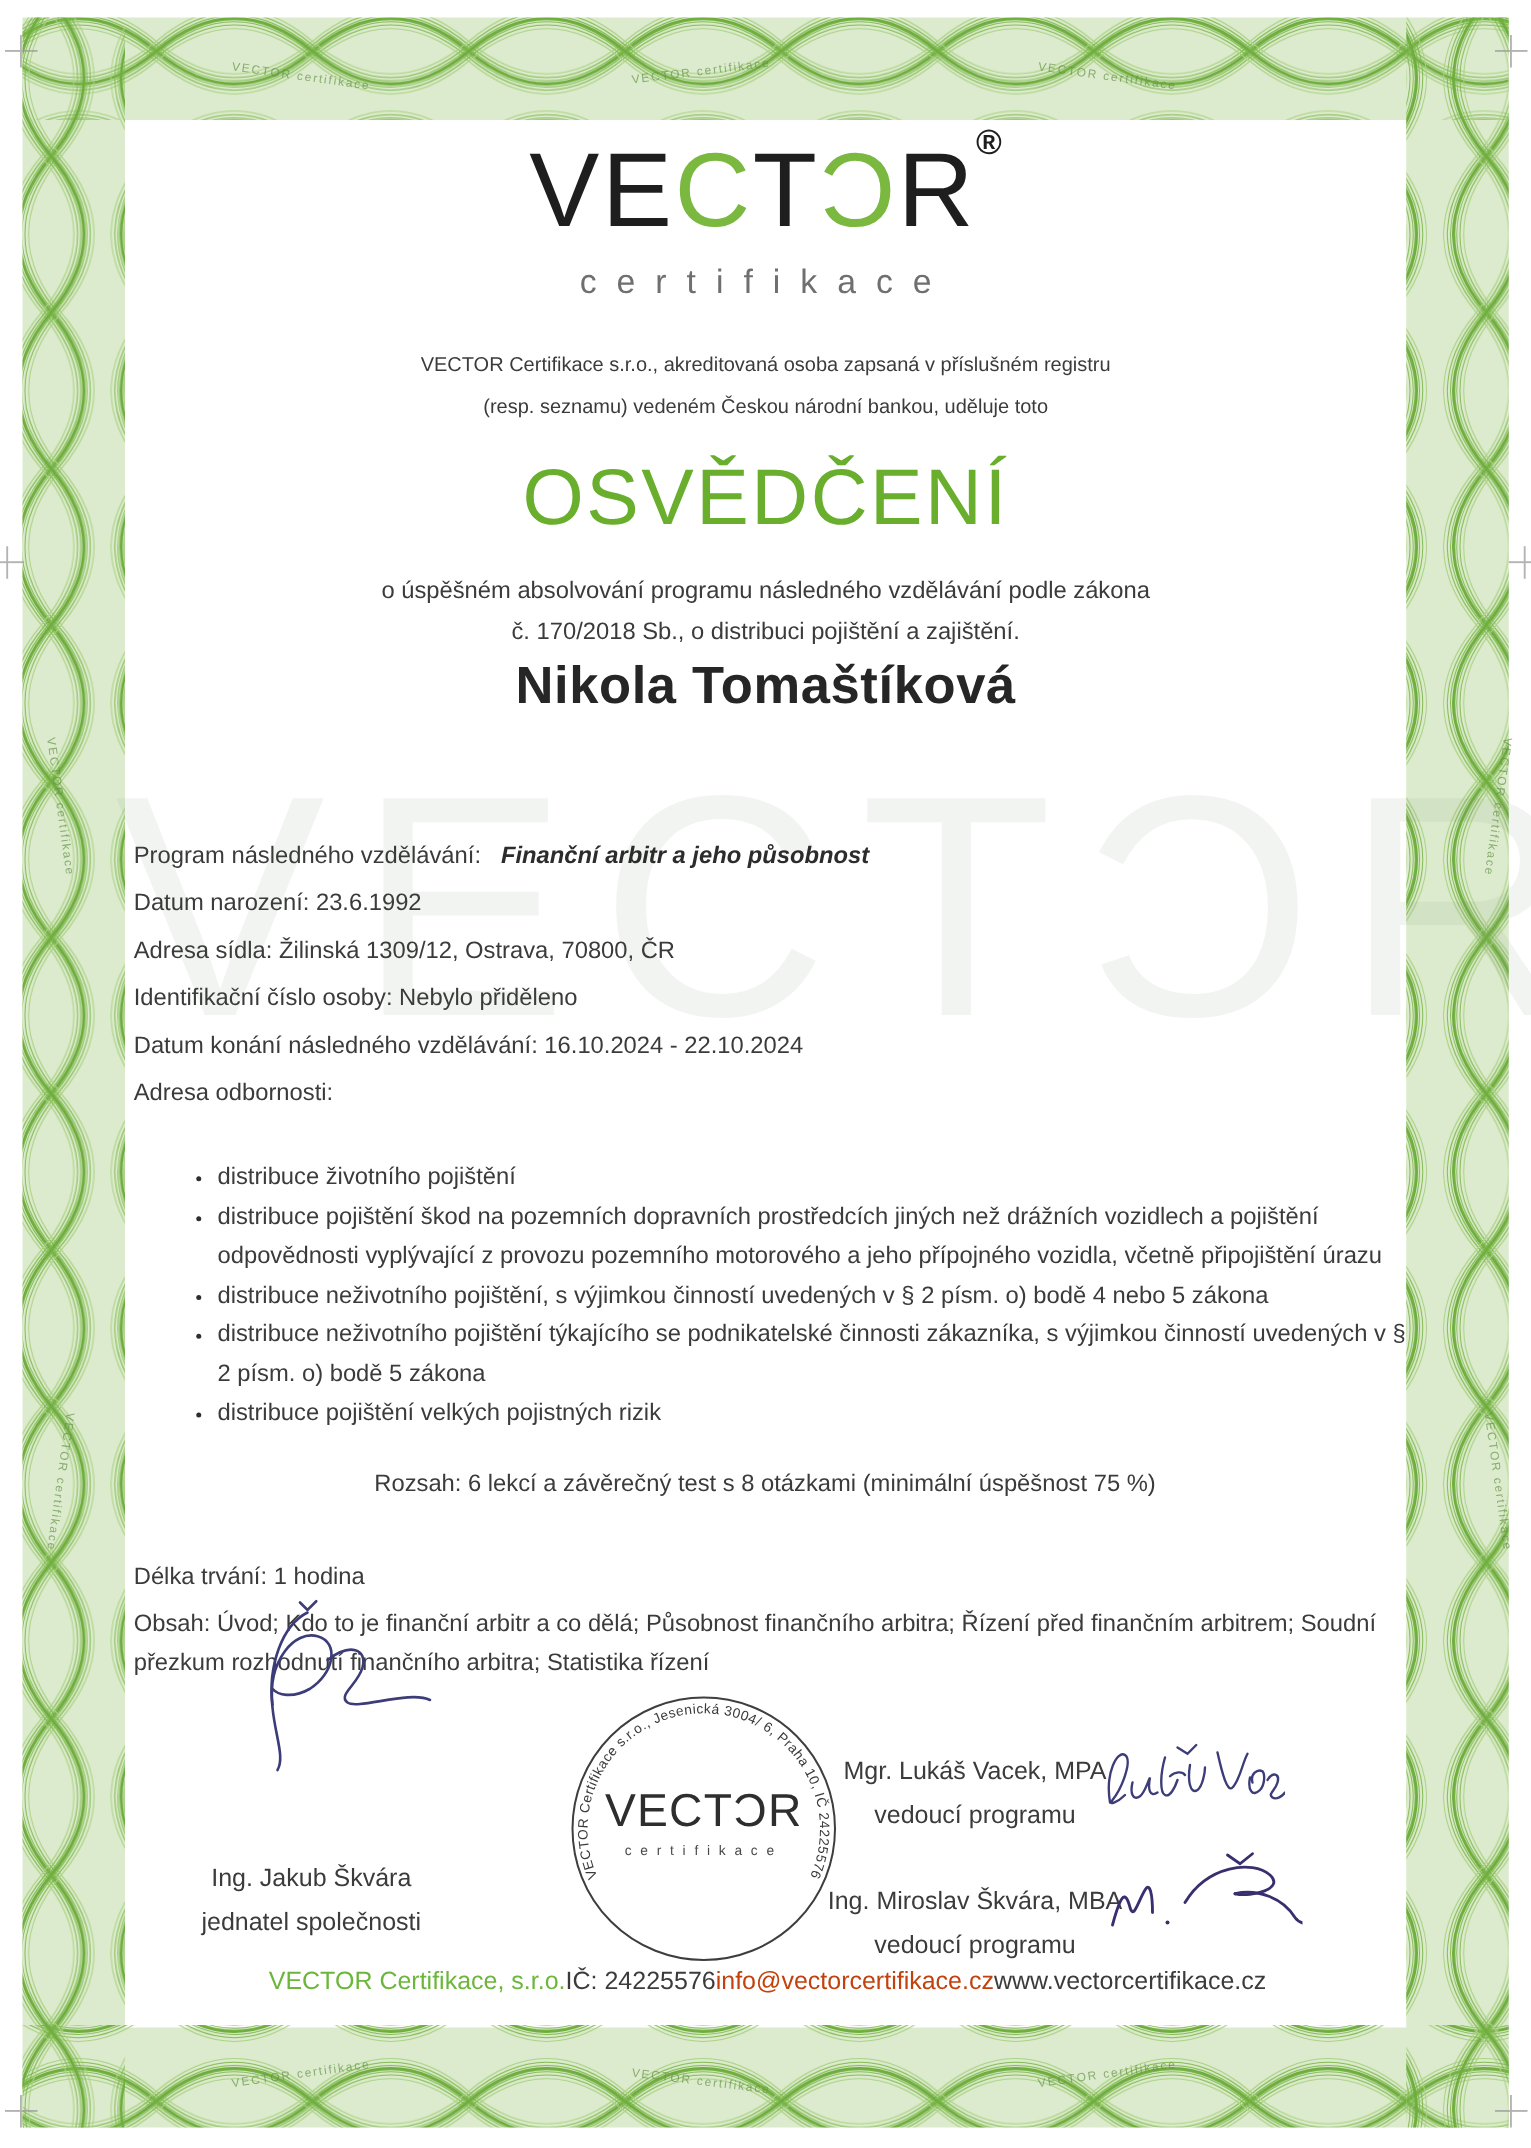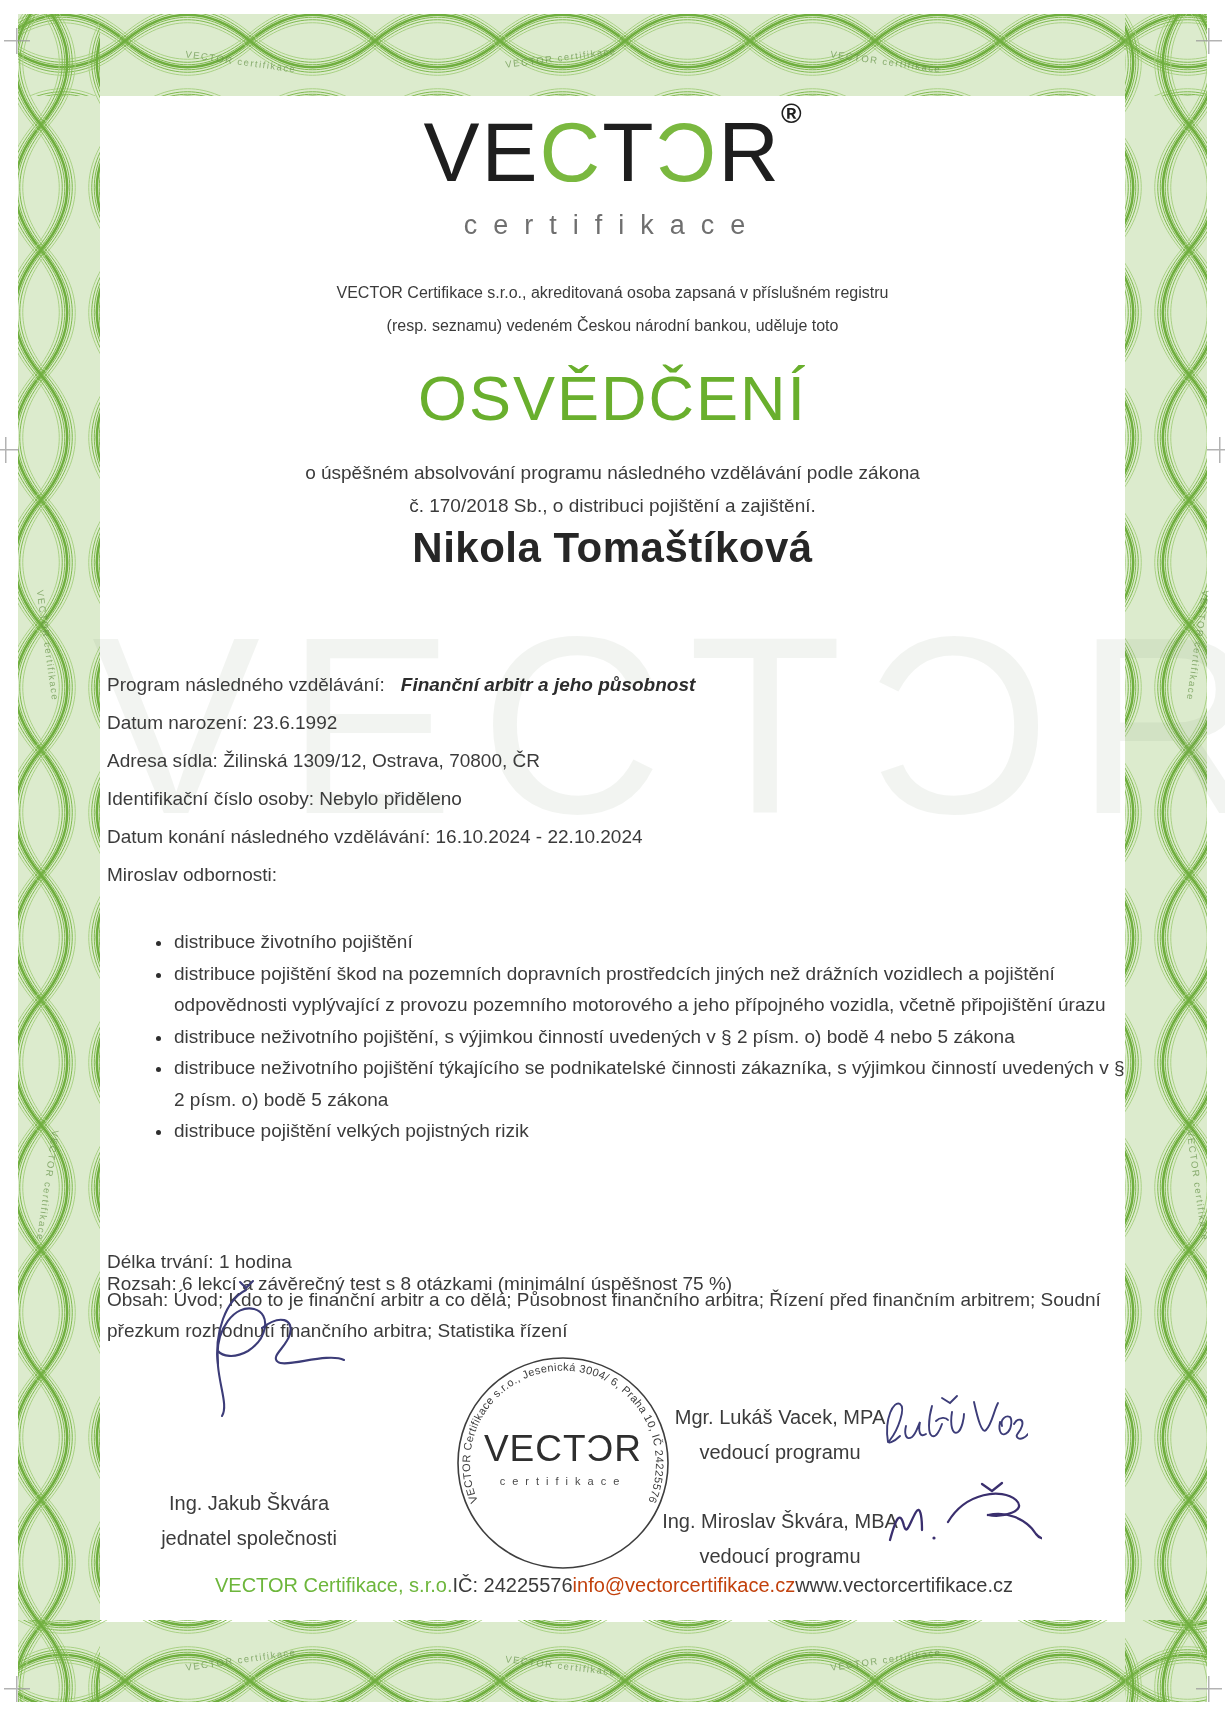--- a/index.html
+++ b/index.html
@@ -129,32 +129,32 @@
   <div class="center-text cert-sub" style="top:489px;">č. 170/2018 Sb., o distribuci pojištění a zajištění.</div>
 
   <div class="center-text recipient" style="top:524px;">Nikola Tomaštíková</div>
 
   <div class="details">
     <div><span>Program následného vzdělávání:</span><b>Finanční arbitr a jeho působnost</b></div>
     <div>Datum narození: 23.6.1992</div>
     <div>Adresa sídla: Žilinská 1309/12, Ostrava, 70800, ČR</div>
     <div>Identifikační číslo osoby: Nebylo přiděleno</div>
     <div>Datum konání následného vzdělávání: 16.10.2024 - 22.10.2024</div>
-    <div>Miroslav odbornosti:</div>
+    <div>Adresa odbornosti:</div>
   </div>
 
   <ul class="groups">
     <li>distribuce životního pojištění</li>
     <li>distribuce pojištění škod na pozemních dopravních prostředcích jiných než drážních vozidlech a pojištění odpovědnosti vyplývající z provozu pozemního motorového a jeho přípojného vozidla, včetně připojištění úrazu</li>
     <li>distribuce neživotního pojištění, s výjimkou činností uvedených v § 2 písm. o) bodě 4 nebo 5 zákona</li>
     <li>distribuce neživotního pojištění týkajícího se podnikatelské činnosti zákazníka, s výjimkou činností uvedených v § 2 písm. o) bodě 5 zákona</li>
     <li>distribuce pojištění velkých pojistných rizik</li>
   </ul>
 
-  <div class="summary-line" style="top:1268px;">Rozsah: 6 lekcí a závěrečný test s 8 otázkami (minimální úspěšnost 75 %)</div>
+  <div class="summary-line" style="top:1172px;text-align:center;">Rozsah: 6 lekcí a závěrečný test s 8 otázkami (minimální úspěšnost 75 %)</div>
   <div class="summary-line" style="top:1246px;">Délka trvání: 1 hodina</div>
   <div class="summary-line" style="top:1284px;">Obsah: Úvod; Kdo to je finanční arbitr a co dělá; Působnost finančního arbitra; Řízení před finančním arbitrem; Soudní přezkum rozhodnutí finančního arbitra; Statistika řízení</div>
 
   <div class="stamp">
     <svg width="222" height="222" viewBox="0 0 222 222">
       <circle cx="111" cy="111" r="105" fill="#ffffff" fill-opacity="0" stroke="#3e3e3e" stroke-width="1.6"></circle>
       <path id="ringPath" d="M 25,147 A 93,93 0 1 1 197,147" fill="none"></path>
       <text font-size="11" letter-spacing="0.4" fill="#3b3b3b">
         <textPath href="#ringPath" startOffset="50%" text-anchor="middle">VECTOR Certifikace s.r.o., Jesenická 3004/ 6, Praha 10, IČ 24225576</textPath>
       </text>

